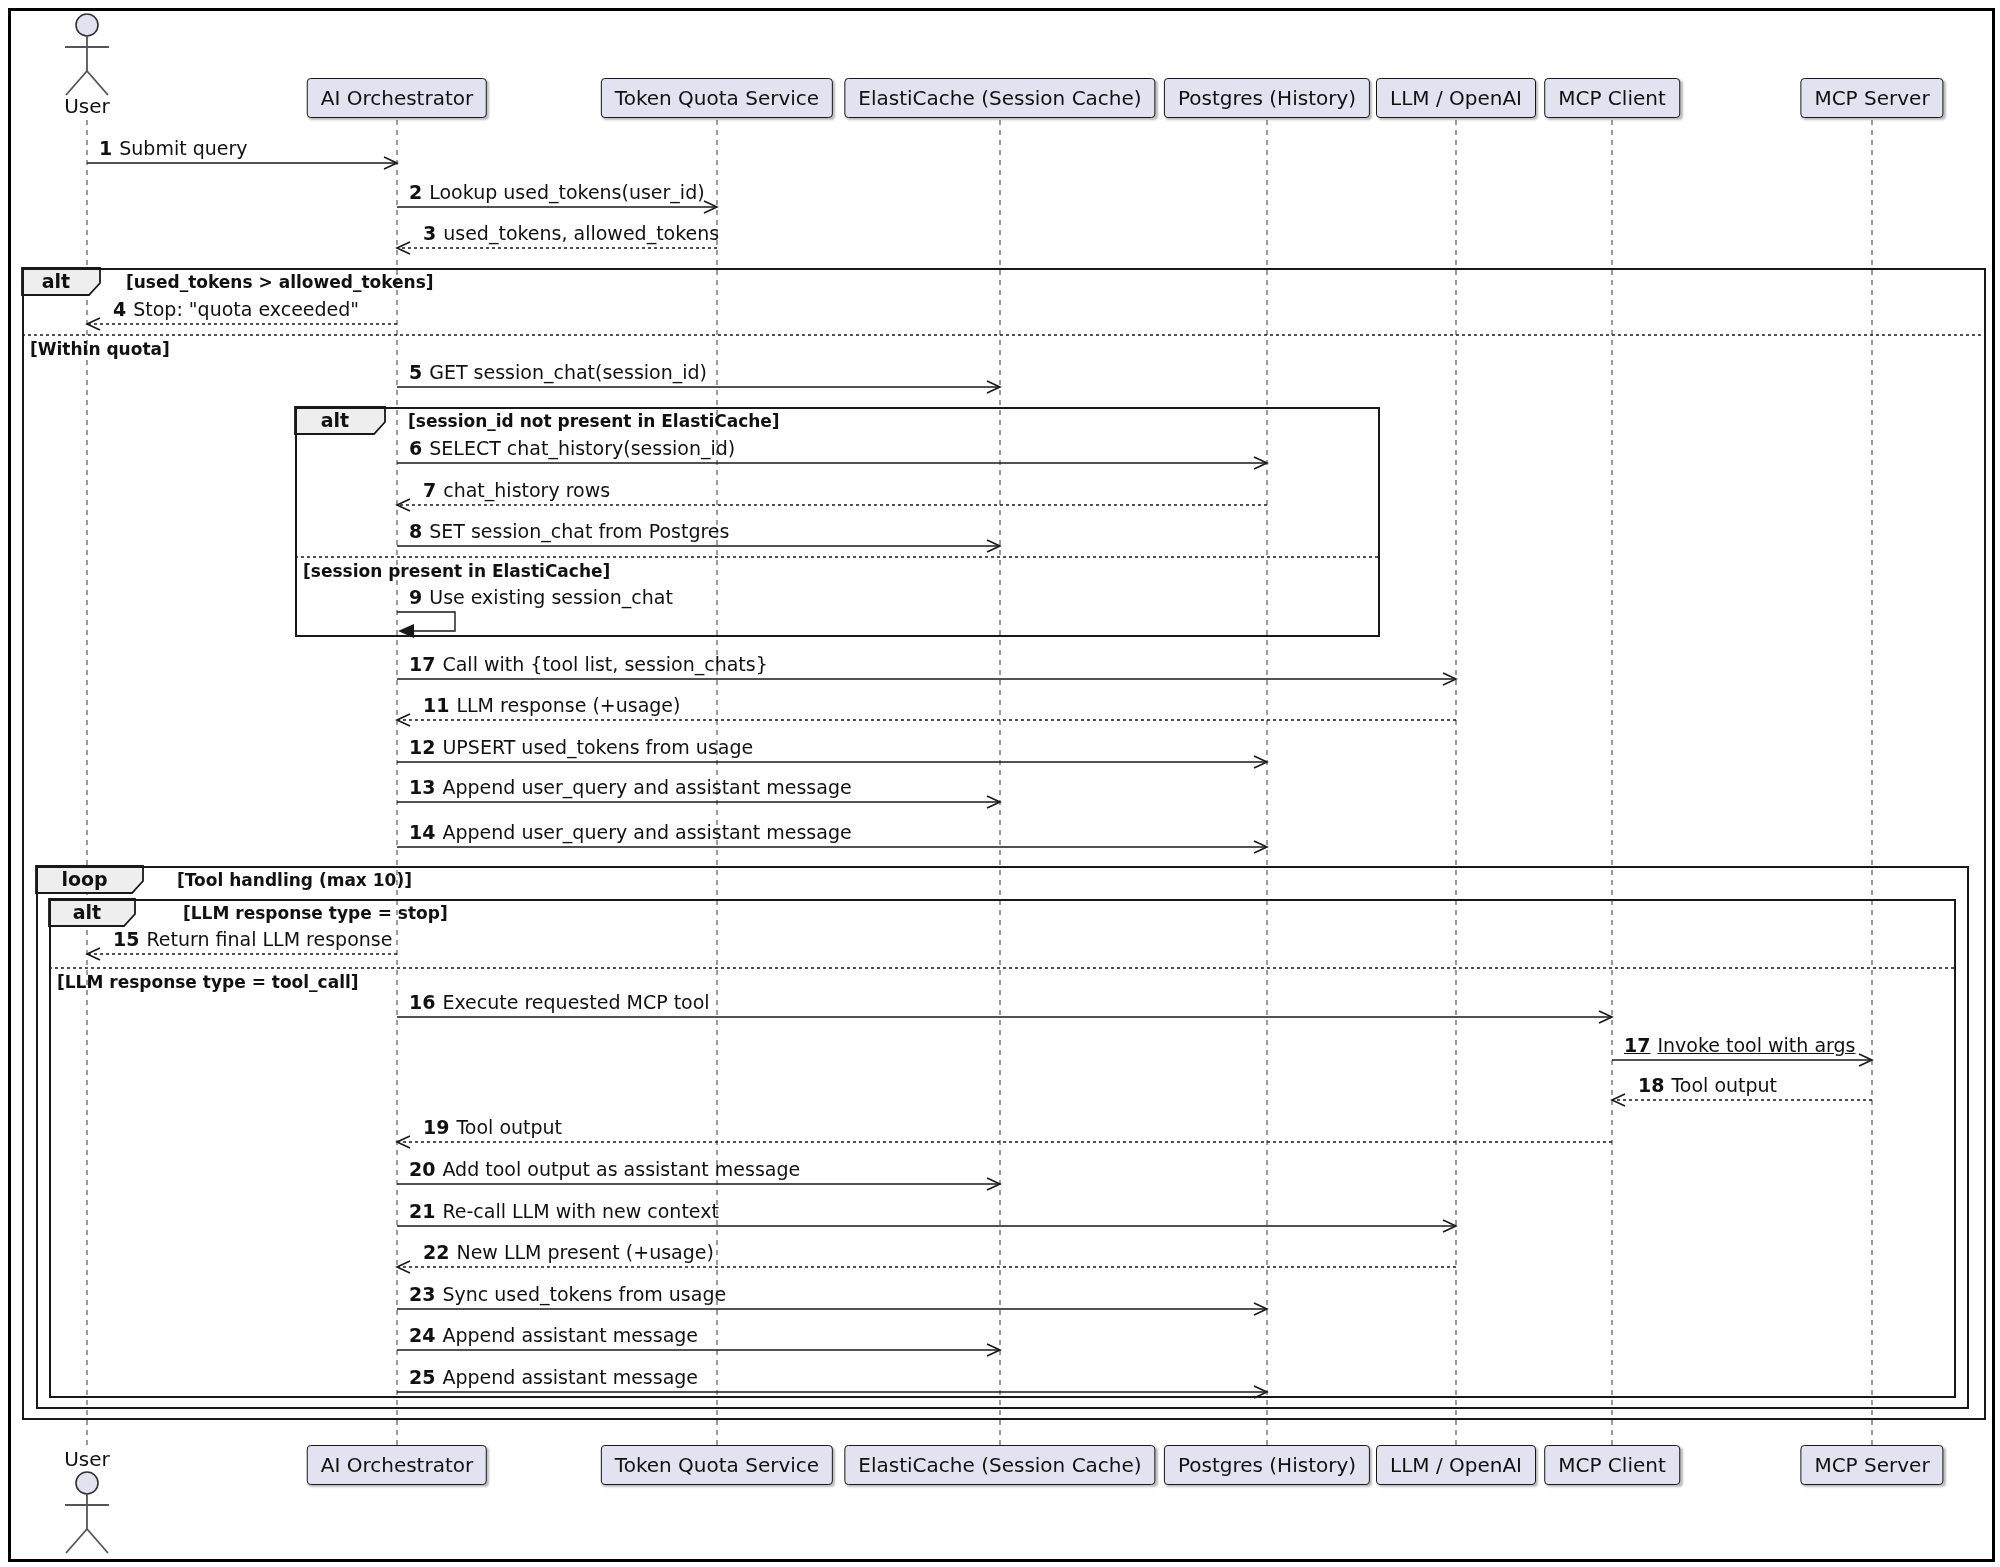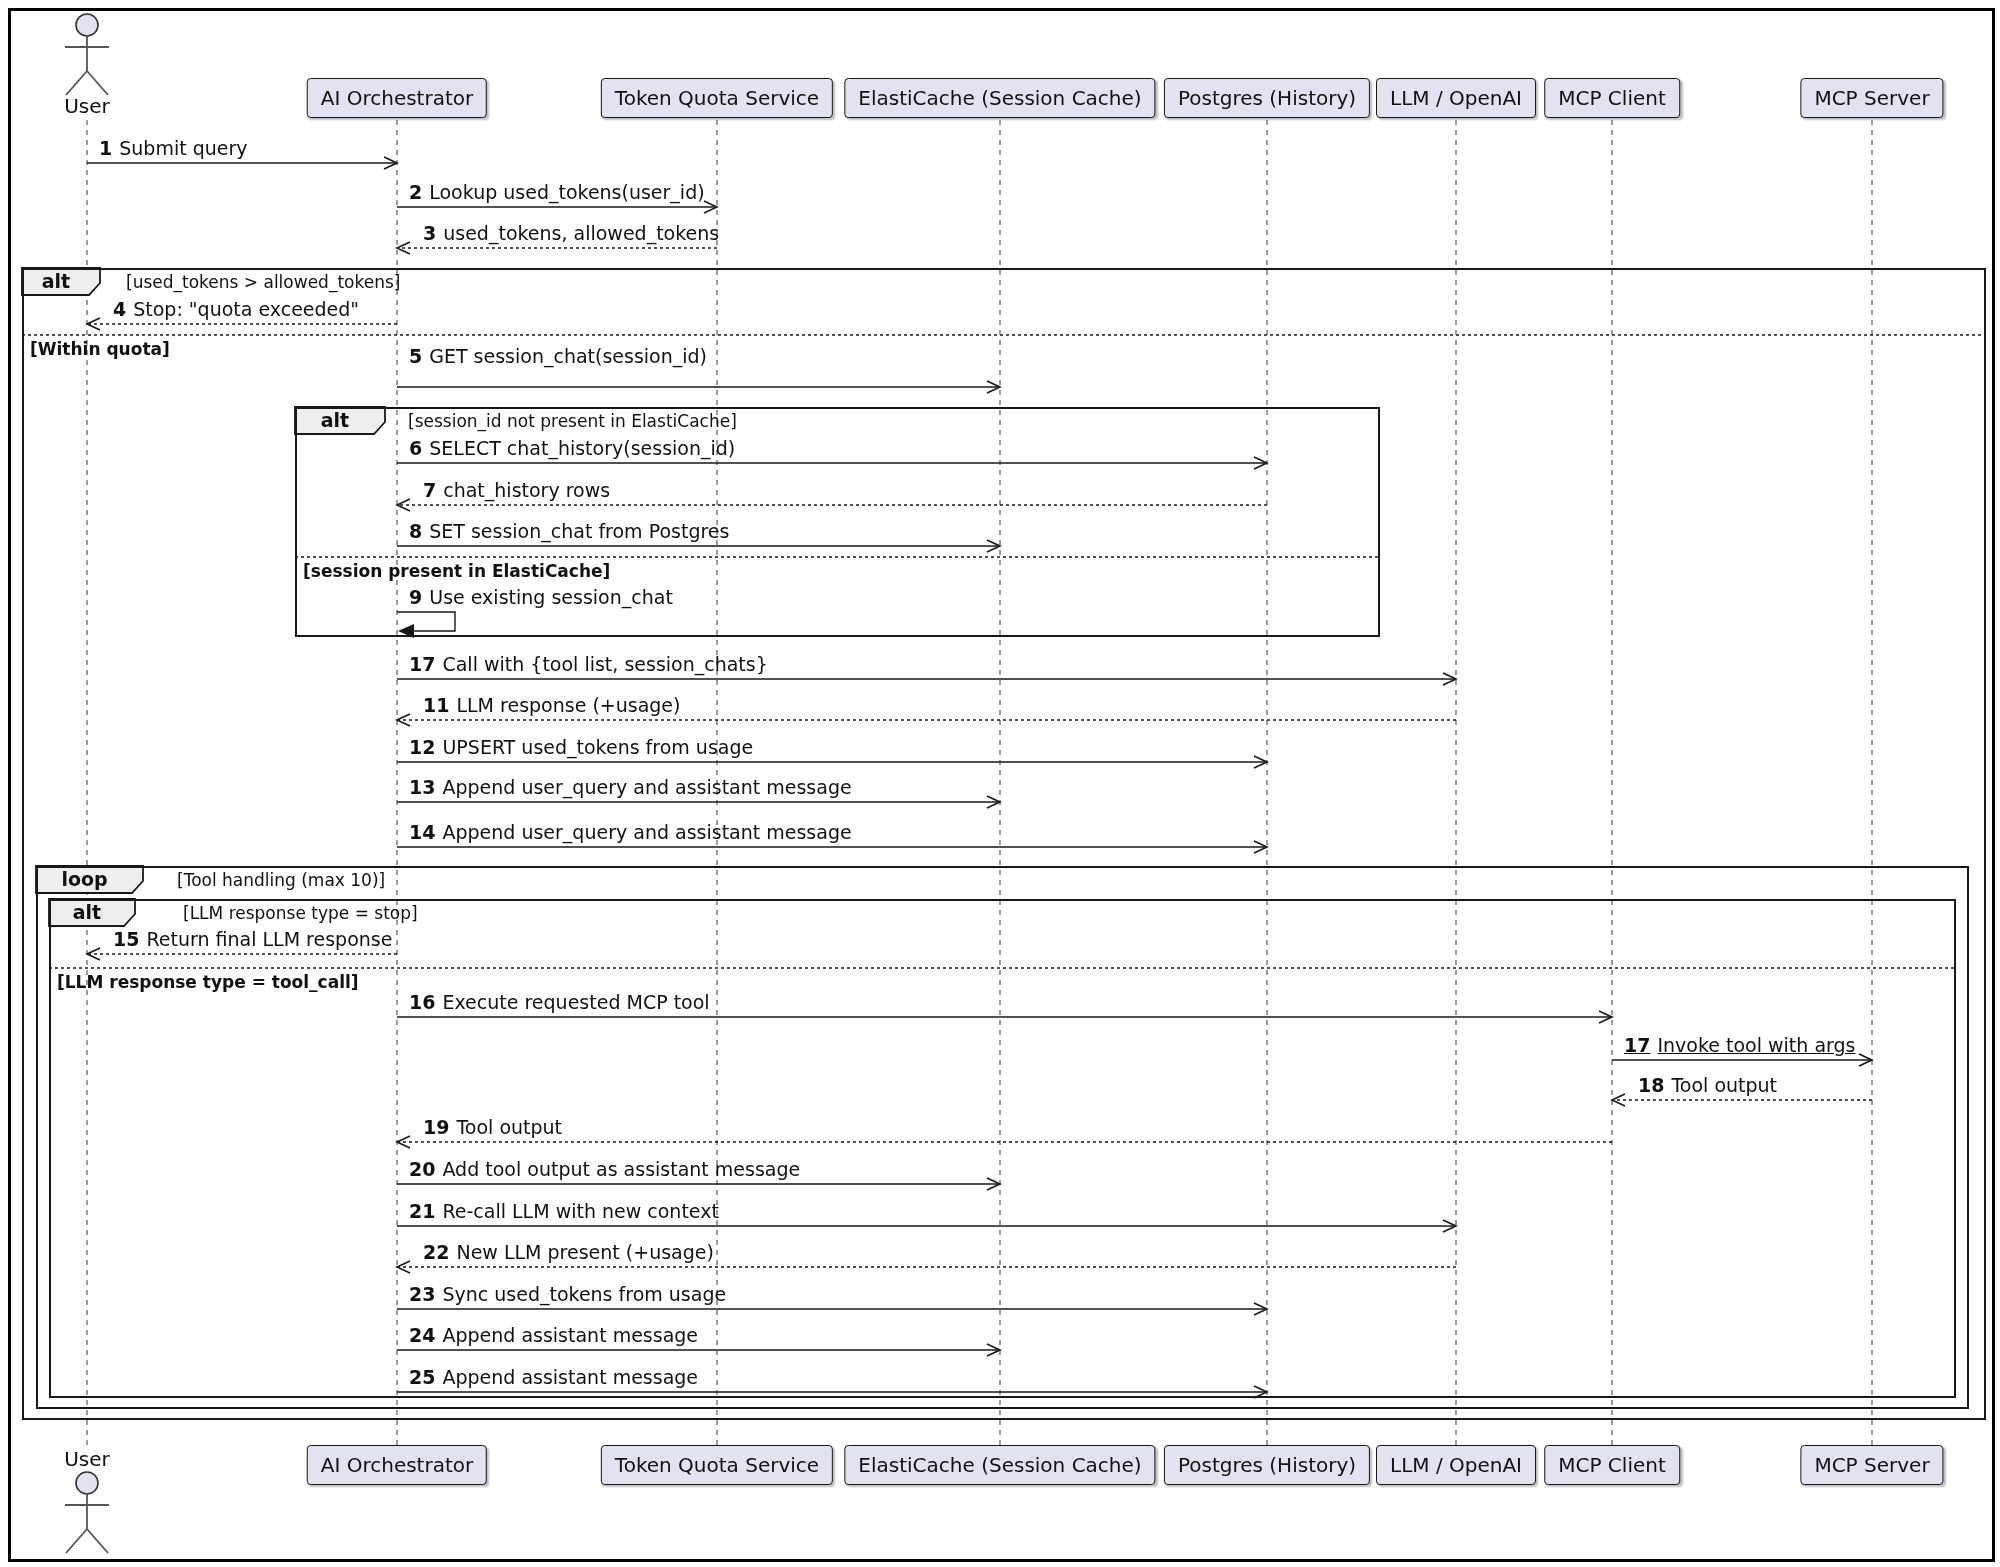--- a/index.html
+++ b/index.html
@@ -6,21 +6,21 @@
   .canvas{position:relative;width:2000px;height:1567px;background:#ffffff;
           font-family:"DejaVu Sans","Liberation Sans",sans-serif;color:#111;overflow:hidden;}
   .page-border{position:absolute;left:8px;top:8px;width:1981px;height:1548px;border:3px solid #000;}
   svg.overlay{position:absolute;left:0;top:0;}
   .pbox{position:absolute;transform:translateX(-50%);background:#E2E2F0;border:1.6px solid #181818;
         border-radius:4px;padding:6px 13px;font-size:20px;line-height:26px;white-space:nowrap;
         box-shadow:2px 2px 2px rgba(110,110,110,0.45);}
   .actor-label{position:absolute;transform:translateX(-50%);font-size:20px;white-space:nowrap;}
   .frame{position:absolute;border:2px solid #181818;}
   .frame-kind{position:absolute;font-weight:bold;font-size:19px;line-height:26px;text-align:center;}
-  .frame-cond{position:absolute;font-weight:normal;font-size:17px;line-height:26px;white-space:nowrap;}
+  .frame-cond{position:absolute;font-weight:bold;font-size:17px;line-height:26px;white-space:nowrap;}
   .divider-label{position:absolute;font-weight:bold;font-size:17px;white-space:nowrap;}
   .msg-label{position:absolute;font-size:19px;line-height:24px;white-space:nowrap;}
   .msg-label .n{font-weight:bold;margin-right:7px;}
 </style>
 </head>
 <body>
 
 <div class="canvas">
   <div class="page-border"></div>
   <svg class="overlay" id="lines-svg" width="2000" height="1567">
@@ -133,21 +133,21 @@
       <div class="frame-kind" style="left: 36px; top: 866px; width: 97px;">loop</div>
       <div class="frame-cond" style="left: 177px; top: 867px;">[Tool handling (max 10)]</div>
       <div class="divider-label" style="left: 57px; top: 972px; text-align: center;">[LLM response type = tool_call]</div>
       <div class="frame" style="left: 49px; top: 899px; width: 1903px; height: 495px;"></div>
       <div class="frame-kind" style="left: 49px; top: 899px; width: 76px;">alt</div>
       <div class="frame-cond" style="left: 183px; top: 900px;">[LLM response type = stop]</div>
       <div class="msg-label" style="left: 99px; top: 136px;"><span class="n">1</span><span>Submit query</span></div>
       <div class="msg-label" style="left: 409px; top: 180px; text-align: center;"><span class="n">2</span><span>Lookup used_tokens(user_id)</span></div>
       <div class="msg-label" style="left: 423px; top: 221px;"><span class="n">3</span><span>used_tokens, allowed_tokens</span></div>
       <div class="msg-label" style="left: 113px; top: 297px;"><span class="n">4</span><span>Stop: "quota exceeded"</span></div>
-      <div class="msg-label" style="left: 409px; top: 344px;"><span class="n">5</span><span>GET session_chat(session_id)</span></div>
+      <div class="msg-label" style="left: 409px; top: 360px;"><span class="n">5</span><span>GET session_chat(session_id)</span></div>
       <div class="msg-label" style="left: 409px; top: 436px;"><span class="n">6</span><span>SELECT chat_history(session_id)</span></div>
       <div class="msg-label" style="left: 423px; top: 478px;"><span class="n">7</span><span>chat_history rows</span></div>
       <div class="msg-label" style="left: 409px; top: 519px;"><span class="n">8</span><span>SET session_chat from Postgres</span></div>
       <div class="msg-label" style="left: 409px; top: 585px;"><span class="n">9</span><span>Use existing session_chat</span></div>
       <div class="msg-label" style="left: 409px; top: 652px;"><span class="n">17</span><span>Call with {tool list, session_chats}</span></div>
       <div class="msg-label" style="left: 423px; top: 693px;"><span class="n">11</span><span>LLM response (+usage)</span></div>
       <div class="msg-label" style="left: 409px; top: 735px;"><span class="n">12</span><span>UPSERT used_tokens from usage</span></div>
       <div class="msg-label" style="left: 409px; top: 775px;"><span class="n">13</span><span>Append user_query and assistant message</span></div>
       <div class="msg-label" style="left: 409px; top: 820px;"><span class="n">14</span><span>Append user_query and assistant message</span></div>
       <div class="msg-label" style="left: 113px; top: 927px;"><span class="n">15</span><span>Return final LLM response</span></div>

